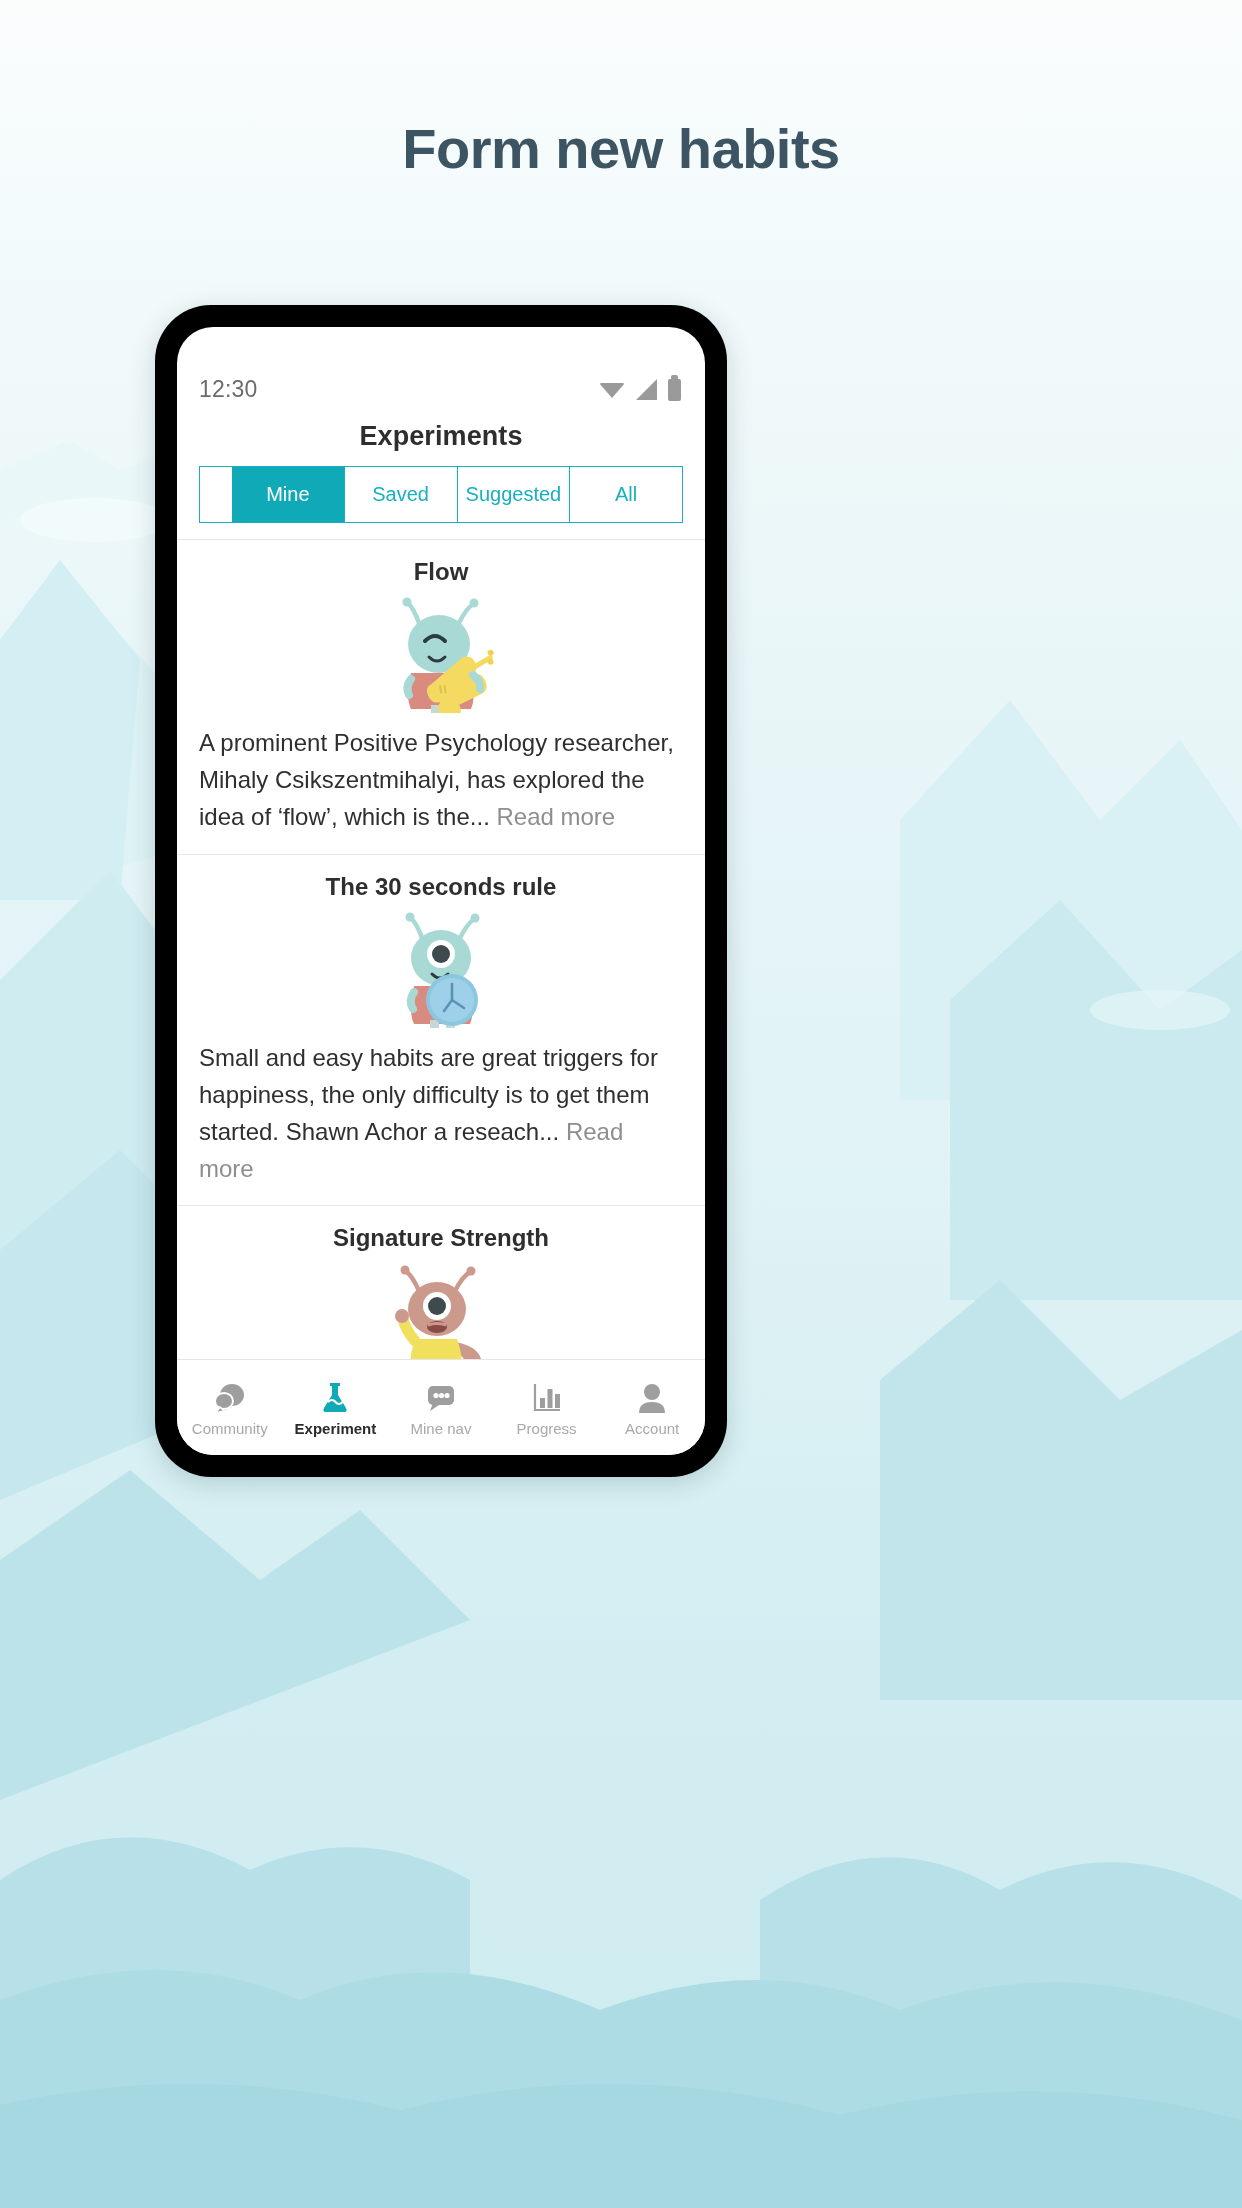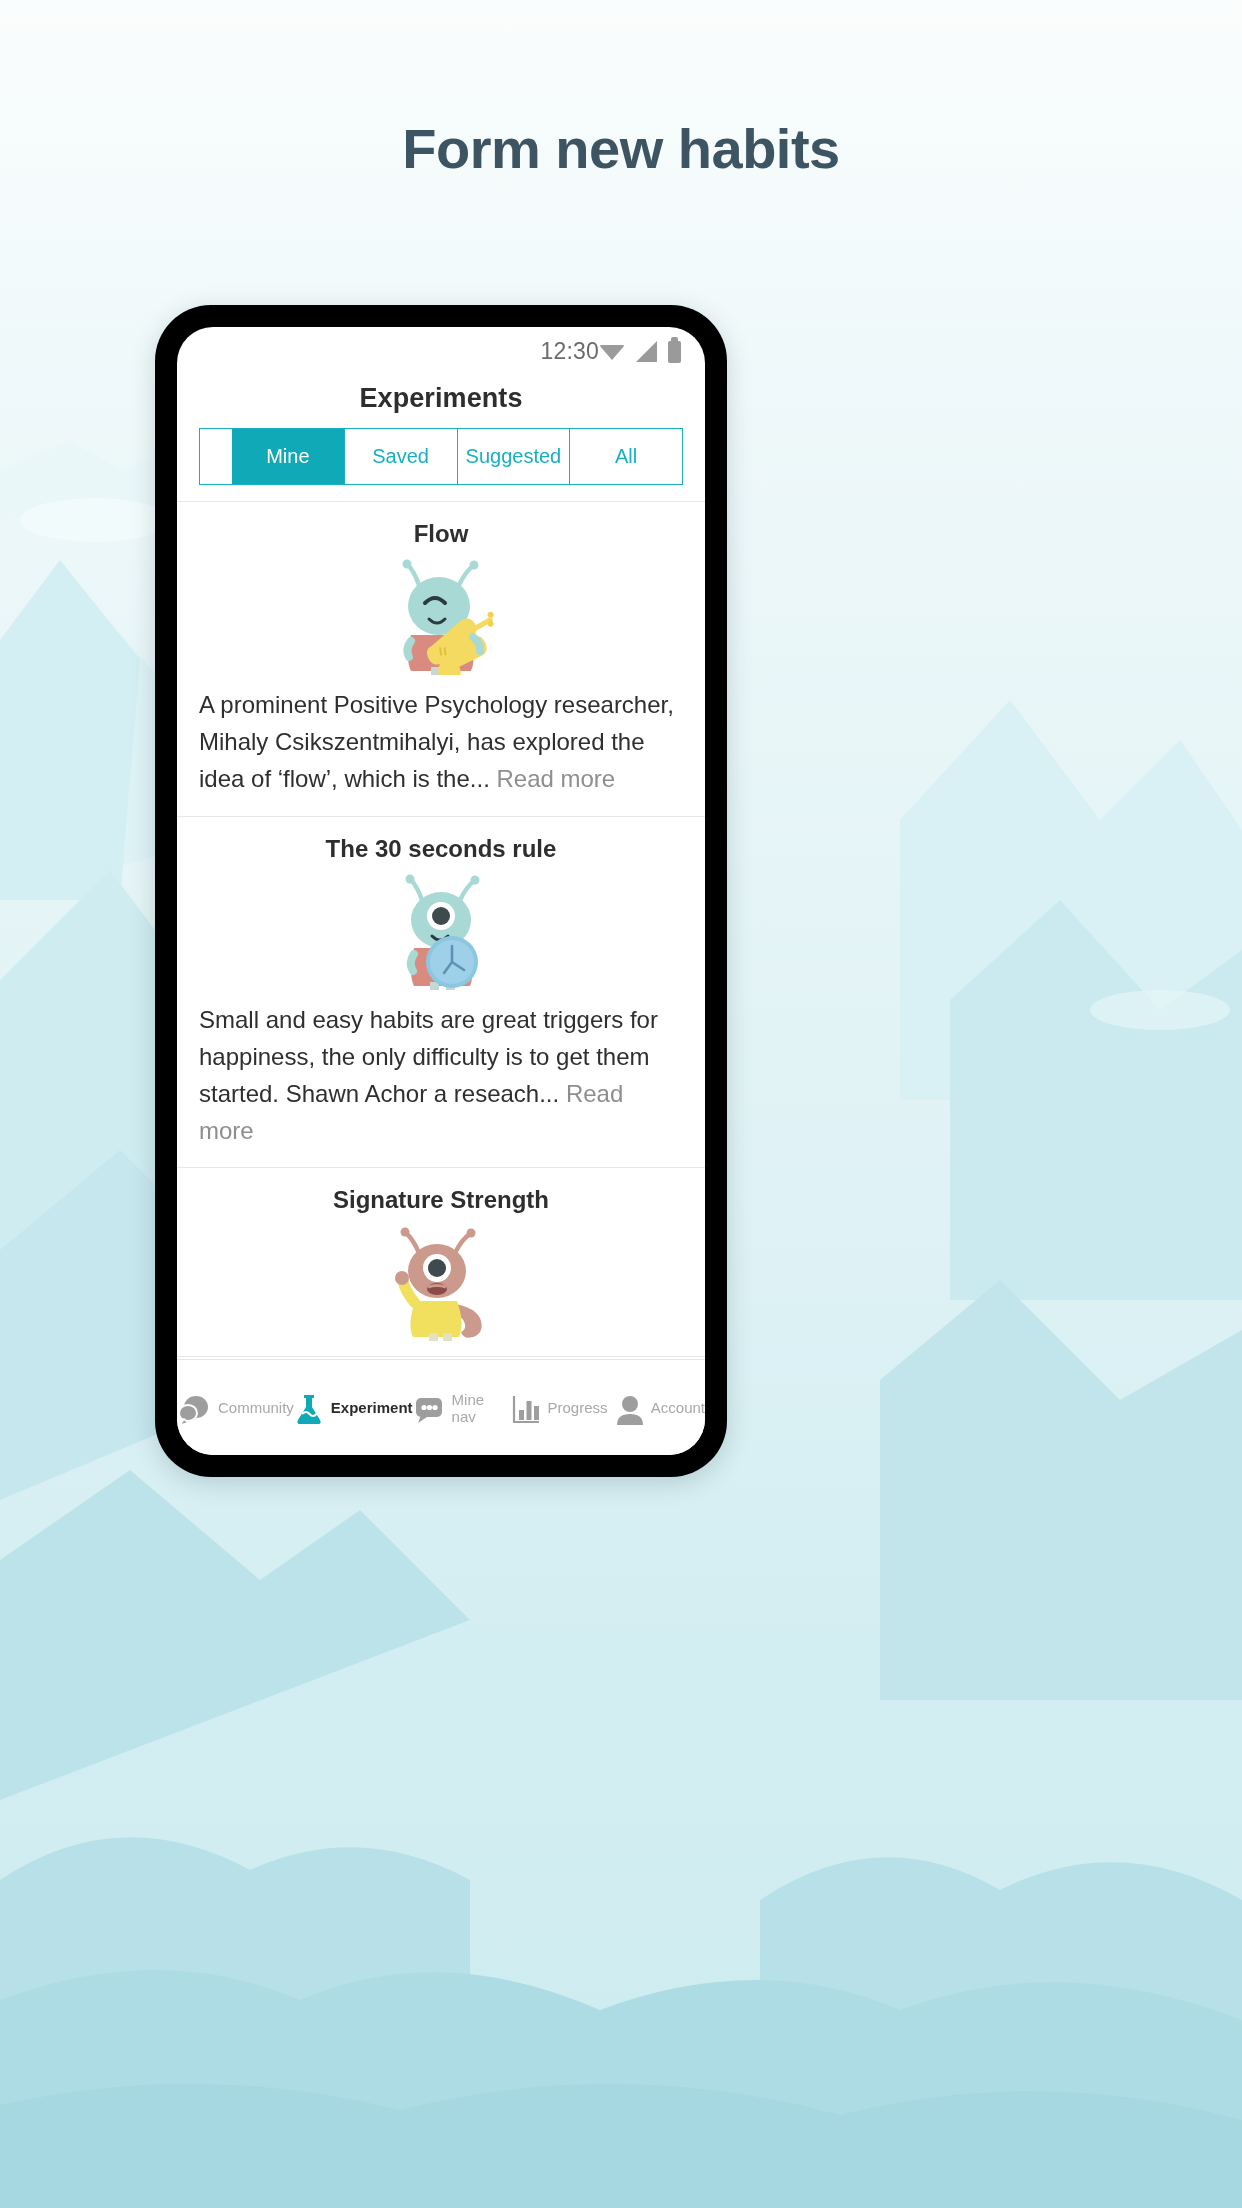--- a/index.html
+++ b/index.html
@@ -40,22 +40,23 @@
     background: #fff;
     border-radius: 36px;
     overflow: hidden;
     display: flex; flex-direction: column;
     position: relative;
   }
 
   
   .statusbar {
     height: 48px; flex: 0 0 48px;
-    display: flex; align-items: center; justify-content: flex-end;
+    display: flex; align-items: center; justify-content: space-between;
     padding: 0 24px 0 22px;
+    margin-top: 38px;
   }
   .status-time { font-size: 23px; color: #6b6b6b; letter-spacing: 0.2px; }
   .status-icons { display: flex; align-items: center; gap: 11px; }
   .ic-wifi {
     width: 0; height: 0;
     border-left: 13px solid transparent; border-right: 13px solid transparent;
     border-top: 15px solid #9a9a9a;
     border-radius: 3px;
     margin-top: 2px;
   }
@@ -135,21 +136,21 @@
 
   
   .bottomnav {
     flex: 0 0 96px; height: 96px;
     border-top: 1px solid #e6e6e6;
     display: flex; align-items: center;
     background: #fff;
   }
   .nav-item {
     flex: 1 1 0;
-    display: flex; flex-direction: row; align-items: center; justify-content: flex-end;
+    display: flex; flex-direction: column; align-items: center; justify-content: flex-start;
     gap: 7px; cursor: pointer;
   }
   .nav-ico { height: 34px; display: flex; align-items: flex-end; justify-content: center; }
   .nav-label { font-size: 15px; color: #a8a8a8; }
   .nav-item.active .nav-label { color: #2b2b2b; font-weight: 700; }
 </style>
 </head>
 <body>
 
 <div class="scene">

